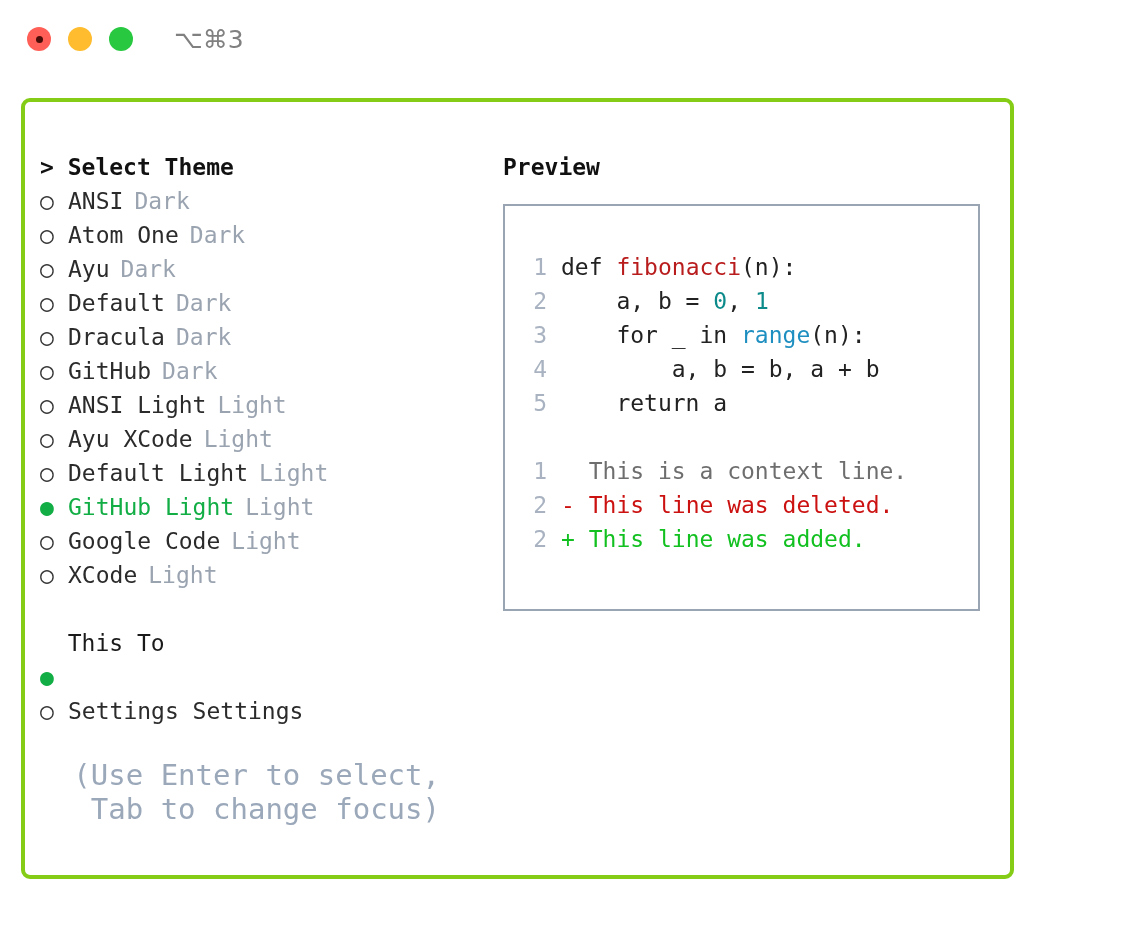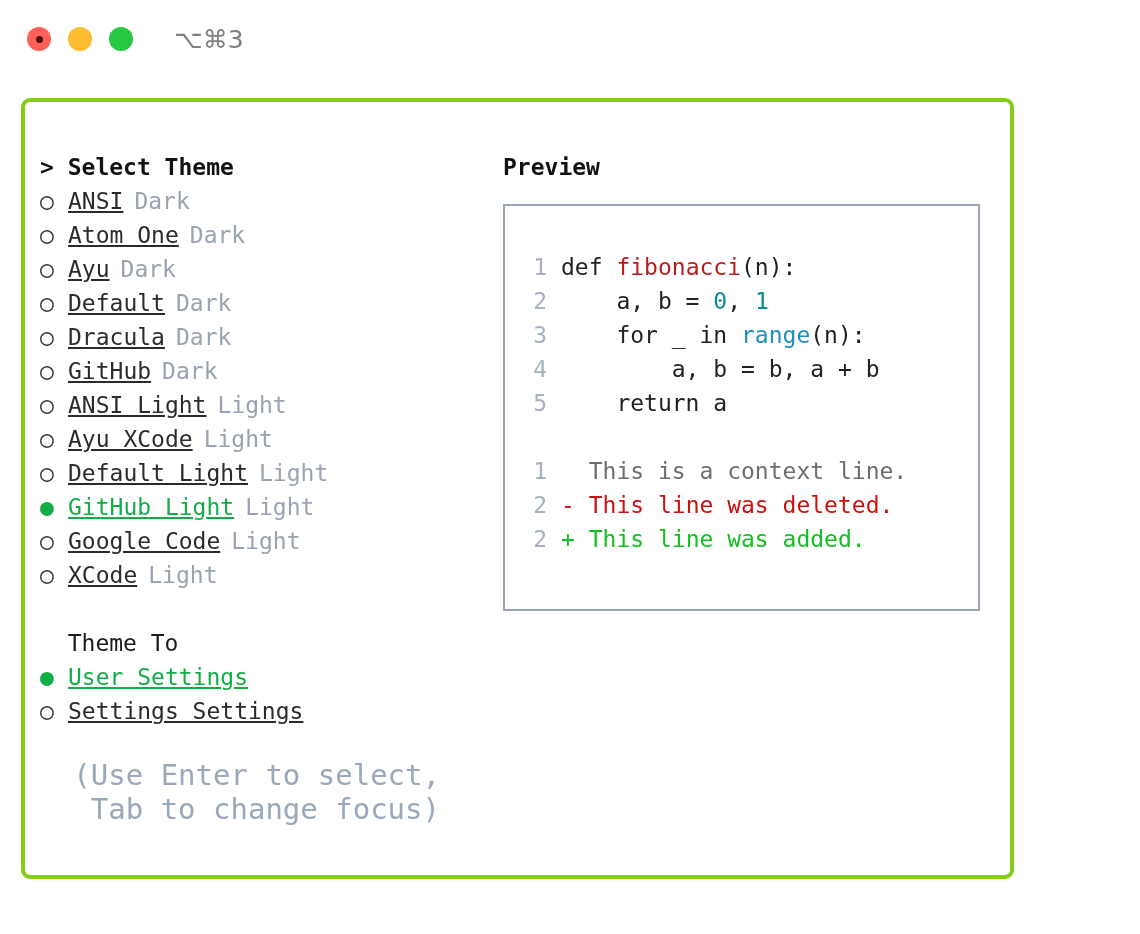--- a/index.html
+++ b/index.html
@@ -74,21 +74,21 @@
   }
   .bullet {
     width: 28px;
     display: inline-block;
     flex: 0 0 28px;
     font-size: 23px;
     line-height: 34px;
   }
   .bullet.on  { color: #12AE45; }
   .bullet.off { color: #3a3a3a; }
-  .opt-label { color: #2b2b2b; text-decoration: underline; }
+  .opt-label { color: #2b2b2b; }
   .opt-row.sel .opt-label { color: #12AE45; }
   .opt-tag { color: #9AA3B0; margin-left: 11px; }
 
   .spacer-row { height: 34px; }
 
   .hint {
     margin-top: 30px;
     font-size: 29px;
     line-height: 34px;
     color: #9AA8BA;
@@ -164,23 +164,23 @@
           <div class="opt-row"><span class="bullet off">○</span><span class="opt-label">ANSI Light</span><span class="opt-tag">Light</span></div>
           <div class="opt-row"><span class="bullet off">○</span><span class="opt-label">Ayu XCode</span><span class="opt-tag">Light</span></div>
           <div class="opt-row"><span class="bullet off">○</span><span class="opt-label">Default Light</span><span class="opt-tag">Light</span></div>
           <div class="opt-row sel"><span class="bullet on">●</span><span class="opt-label">GitHub Light</span><span class="opt-tag">Light</span></div>
           <div class="opt-row"><span class="bullet off">○</span><span class="opt-label">Google Code</span><span class="opt-tag">Light</span></div>
           <div class="opt-row"><span class="bullet off">○</span><span class="opt-label">XCode</span><span class="opt-tag">Light</span></div>
         </div>
 
       <div class="spacer-row"></div>
 
-      <div class="section-head plain">  Theme To</div>
+      <div class="section-head plain">  This To</div>
       <div id="apply-list">
-          <div class="opt-row sel"><span class="bullet on">●</span><span class="opt-label">User Settings</span></div>
+          <div class="opt-row sel"><span class="bullet on">●</span></div>
           <div class="opt-row"><span class="bullet off">○</span><span class="opt-label">Settings Settings</span></div>
         </div>
 
       <div class="hint">(Use Enter to select, Tab to change focus)</div>
     </div>
 
     <div class="right-col">
       <div class="preview-title">Preview</div>
       <div class="preview-box">
         <div id="code-block">

